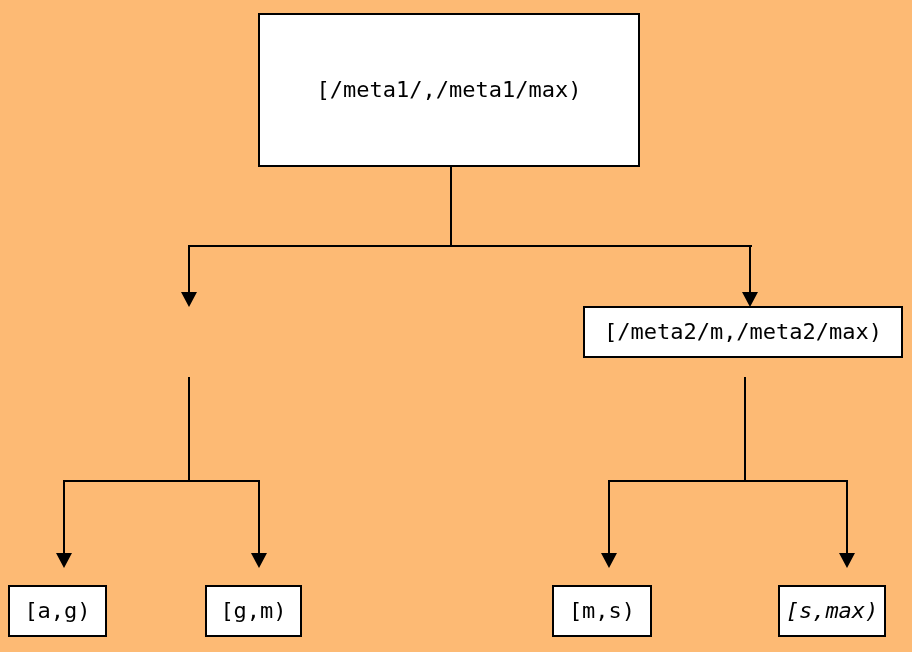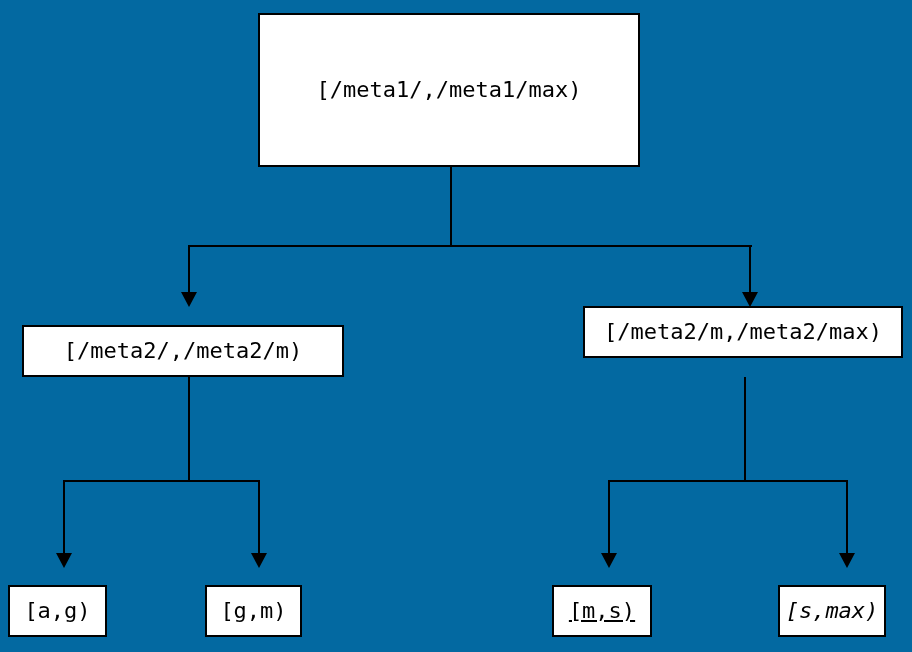--- a/index.html
+++ b/index.html
@@ -4,21 +4,21 @@
 <style>
   html, body {
     margin: 0;
     padding: 0;
     background: #ffffff;
   }
   .canvas {
     position: relative;
     width: 912px;
     height: 652px;
-    background: #0369a1;
+    background: #fdba74;
     font-family: "DejaVu Sans Mono", "Liberation Mono", monospace;
     color: #000000;
     overflow: hidden;
   }
   .node {
     position: absolute;
     border: 2px solid #000000;
     background: #ffffff;
     display: flex;
     align-items: center;
@@ -26,21 +26,21 @@
     font-size: 22px;
     line-height: 1;
     white-space: nowrap;
     box-sizing: border-box;
   }
   .node-root   { left: 258px; top: 13px;  width: 382px; height: 154px; }
   .node-l2l    { left: 22px;  top: 325px; width: 322px; height: 52px; }
   .node-l2r    { left: 583px; top: 306px; width: 320px; height: 52px; }
   .node-leaf1  { left: 8px;   top: 585px; width: 99px;  height: 52px; }
   .node-leaf2  { left: 205px; top: 585px; width: 97px;  height: 52px; }
-  .node-leaf3  { left: 552px; top: 585px; width: 100px; height: 52px; text-decoration: underline; }
+  .node-leaf3  { left: 552px; top: 585px; width: 100px; height: 52px; }
   .node-leaf4  { left: 778px; top: 585px; width: 108px; height: 52px; font-style: italic; }
 
   .line {
     position: absolute;
     background: #000000;
   }
   
   .l1-drop      { left: 450px; top: 167px; width: 2px;   height: 79px; }
   .l1-h         { left: 188px; top: 245px; width: 564px; height: 2px; }
   .l1-left-v    { left: 188px; top: 245px; width: 2px;   height: 47px; }
@@ -73,21 +73,20 @@
   .ar-l2r-left  { left: 601px; top: 553px; }
   .ar-l2r-right { left: 839px; top: 553px; }
 </style>
 </head>
 <body>
 
 <div class="canvas">
 
   <div class="node node-root">[/meta1/,/meta1/max)</div>
 
-  <div class="node node-l2l">[/meta2/,/meta2/m)</div>
 
   <div class="node node-l2r">[/meta2/m,/meta2/max)</div>
 
   <div class="node node-leaf2">[g,m)</div>
 
   <div class="node node-leaf1">[a,g)</div>
 
   <div class="node node-leaf3">[m,s)</div>
 
   <div class="node node-leaf4">[s,max)</div>

